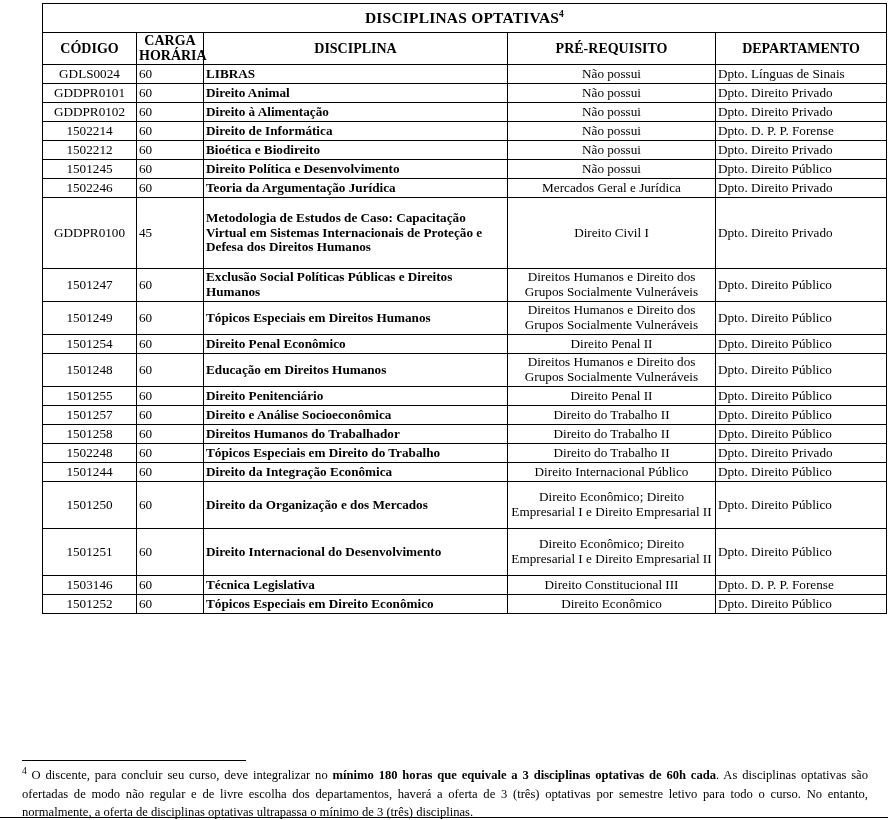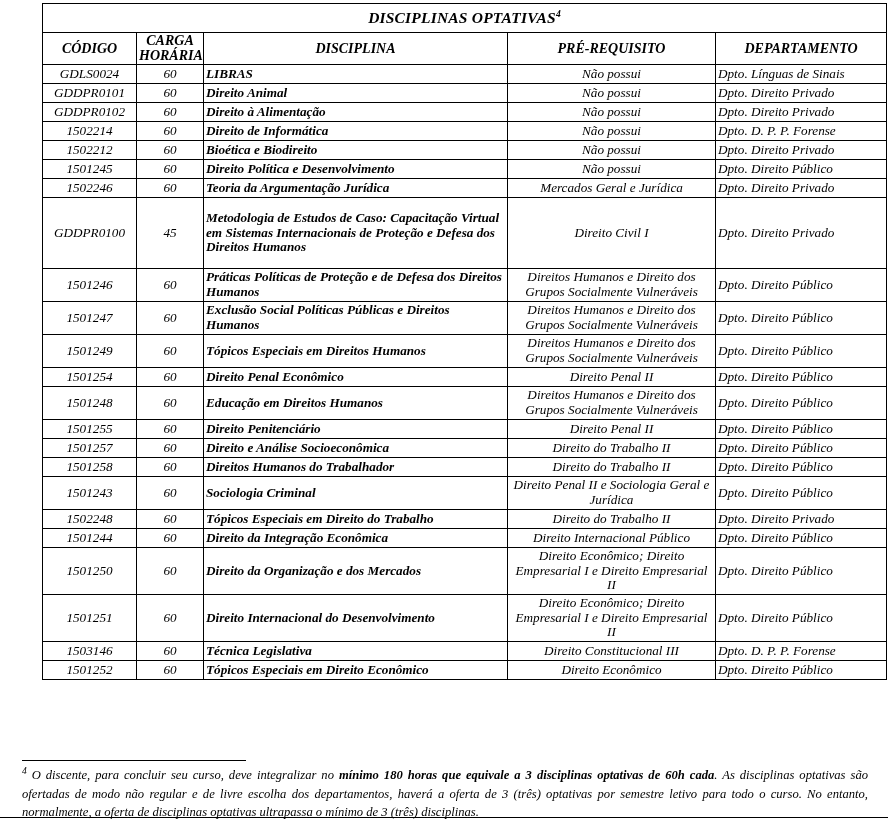--- a/index.html
+++ b/index.html
@@ -16,21 +16,20 @@
     overflow: hidden;
     position: relative;
   }
 
   #page {
     position: absolute;
     left: 0;
     top: 0;
     width: 888px;
     height: 820px;
-    font-style: italic;
   }
 
   
   .table-wrap {
     position: absolute;
     left: 42px;
     top: 3px;
     width: 844px;
   }
 
@@ -84,21 +83,21 @@
   
   tbody td {
     font-size: 13.2px;
   }
   td.codigo {
     text-align: center;
     font-weight: normal;
     margin-top: 28px;
   }
   td.carga {
-    text-align: center;
+    text-align: left;
     font-weight: normal;
   }
   td.disciplina {
     text-align: left;
     font-weight: bold;
   }
   td.prereq {
     text-align: center;
     font-weight: normal;
   }
@@ -226,27 +225,20 @@
             <td class="depto">Dpto. Direito Privado</td>
           </tr>
           <tr class="r5">
             <td class="codigo">GDDPR0100</td>
             <td class="carga">45</td>
             <td class="disciplina">Metodologia de Estudos de Caso: Capacitação Virtual em Sistemas Internacionais de Proteção e Defesa dos Direitos Humanos</td>
             <td class="prereq">Direito Civil I</td>
             <td class="depto">Dpto. Direito Privado</td>
           </tr>
           <tr class="r2">
-            <td class="codigo">1501246</td>
-            <td class="carga">60</td>
-            <td class="disciplina">Práticas Políticas de Proteção e de Defesa dos Direitos Humanos</td>
-            <td class="prereq">Direitos Humanos e Direito dos Grupos Socialmente Vulneráveis</td>
-            <td class="depto">Dpto. Direito Público</td>
-          </tr>
-          <tr class="r2">
             <td class="codigo">1501247</td>
             <td class="carga">60</td>
             <td class="disciplina">Exclusão Social Políticas Públicas e Direitos Humanos</td>
             <td class="prereq">Direitos Humanos e Direito dos Grupos Socialmente Vulneráveis</td>
             <td class="depto">Dpto. Direito Público</td>
           </tr>
           <tr class="r2">
             <td class="codigo">1501249</td>
             <td class="carga">60</td>
             <td class="disciplina">Tópicos Especiais em Direitos Humanos</td>
@@ -279,27 +271,20 @@
             <td class="carga">60</td>
             <td class="disciplina">Direito e Análise Socioeconômica</td>
             <td class="prereq">Direito do Trabalho II</td>
             <td class="depto">Dpto. Direito Público</td>
           </tr>
           <tr class="r1">
             <td class="codigo">1501258</td>
             <td class="carga">60</td>
             <td class="disciplina">Direitos Humanos do Trabalhador</td>
             <td class="prereq">Direito do Trabalho II</td>
-            <td class="depto">Dpto. Direito Público</td>
-          </tr>
-          <tr class="r2">
-            <td class="codigo">1501243</td>
-            <td class="carga">60</td>
-            <td class="disciplina">Sociologia Criminal</td>
-            <td class="prereq">Direito Penal II e Sociologia Geral e Jurídica</td>
             <td class="depto">Dpto. Direito Público</td>
           </tr>
           <tr class="r1">
             <td class="codigo">1502248</td>
             <td class="carga">60</td>
             <td class="disciplina">Tópicos Especiais em Direito do Trabalho</td>
             <td class="prereq">Direito do Trabalho II</td>
             <td class="depto">Dpto. Direito Privado</td>
           </tr>
           <tr class="r1">

